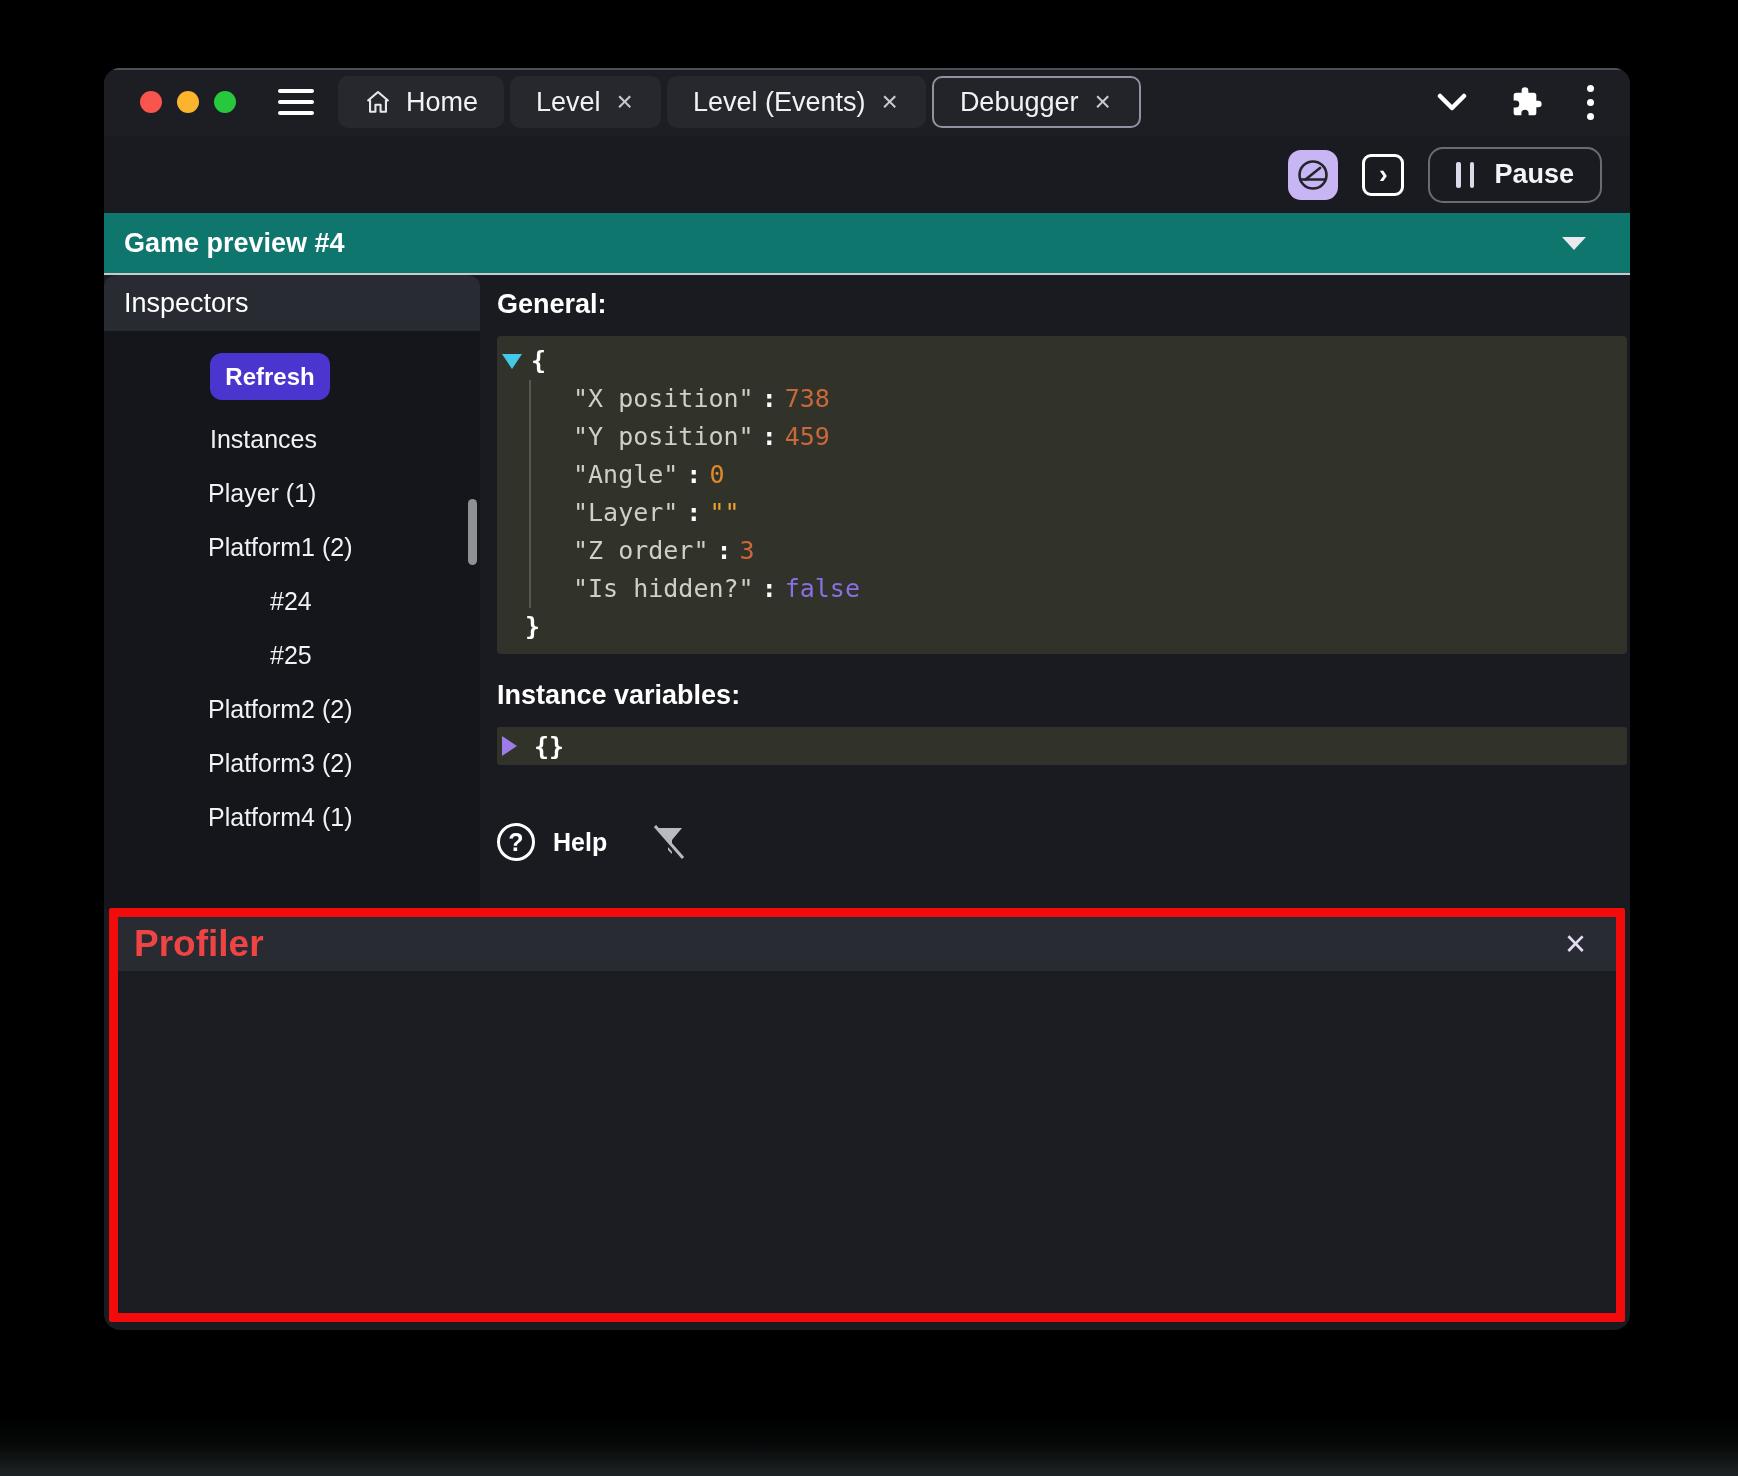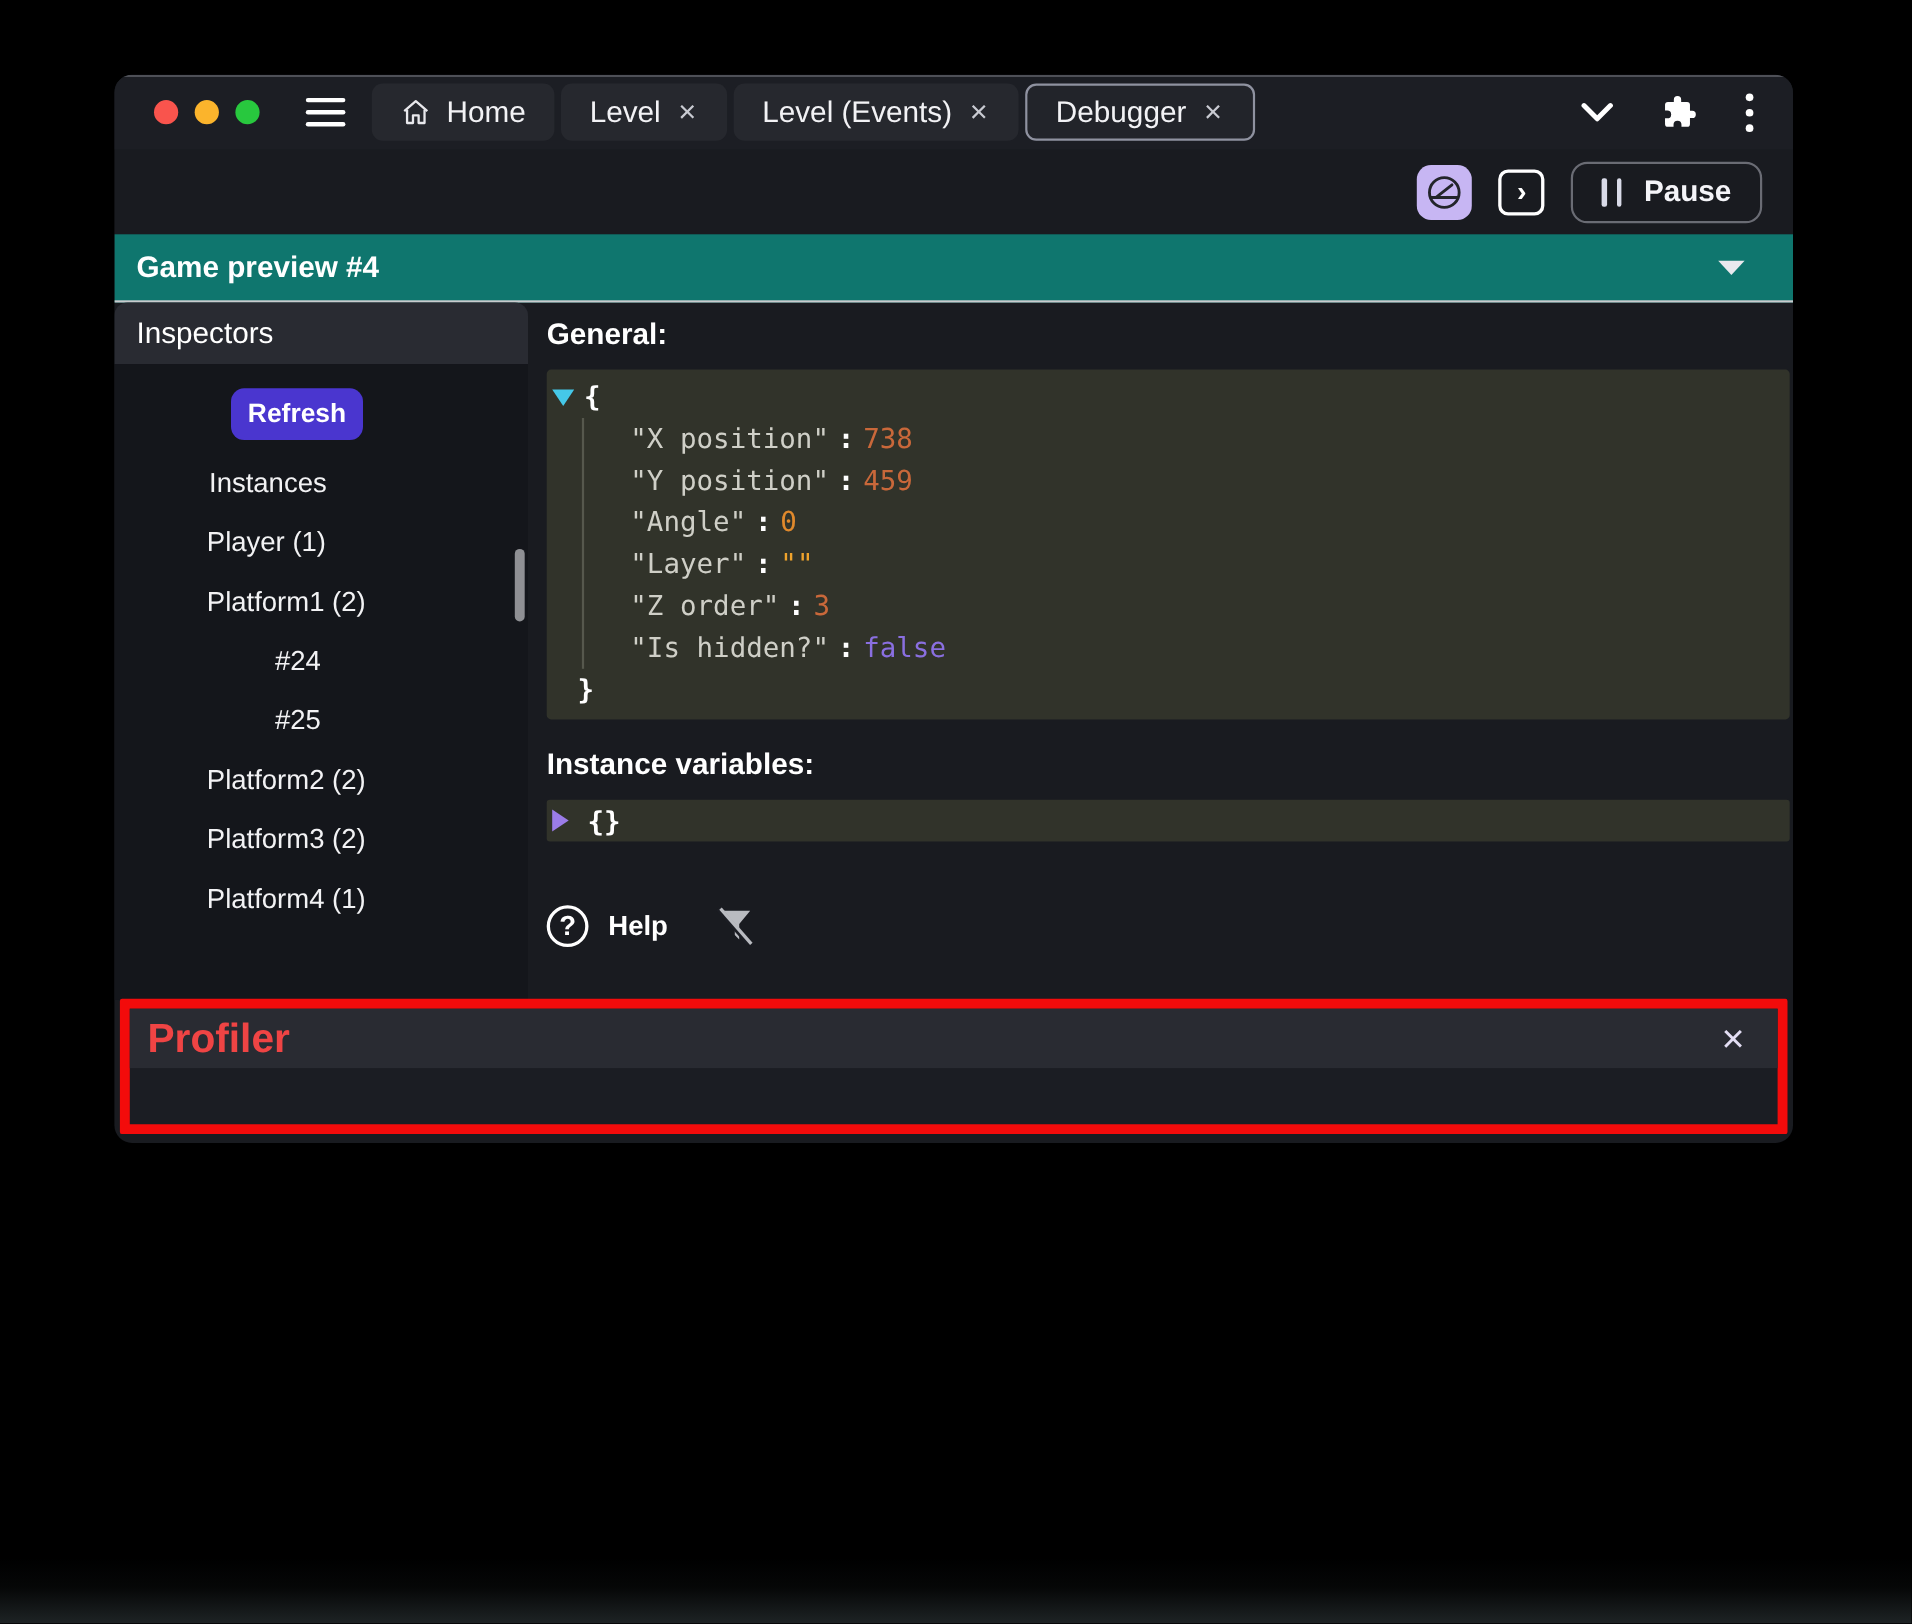--- a/index.html
+++ b/index.html
@@ -6,21 +6,21 @@
   html,body { background:#000; }
   .stage {
     position:relative; width:1738px; height:1476px; overflow:hidden;
     font-family:"Liberation Sans", sans-serif; background:#000;
   }
   .noise-band {
     position:absolute; left:0; right:0; bottom:0; height:60px;
     background:linear-gradient(to top, rgba(108,128,133,0.28), rgba(108,128,133,0.05) 55%, transparent);
   }
   .window {
-    position:absolute; left:104px; top:68px; width:1526px; height:971px;
+    position:absolute; left:104px; top:68px; width:1526px; height:1262px;
     background:#191b20; border-radius:16px; overflow:hidden;
     box-shadow:0 18px 60px rgba(0,0,0,0.85);
   }
   
   .titlebar {
     height:68px; background:#1c1e24; display:flex; align-items:center;
     box-shadow:inset 0 2px 0 rgba(120,122,130,0.55);
   }
   .traffic { display:flex; gap:15px; margin-left:36px; }
   .tl { width:22px; height:22px; border-radius:50%; }
@@ -74,21 +74,21 @@
     display:flex; align-items:center; padding-left:20px;
     color:#fff; font-size:27px; font-weight:normal; flex:none;
   }
   .sidebar-body { flex:1; background:#14161b; position:relative; }
   .refresh-btn {
     display:block; margin:22px 0 0 106px; width:120px; height:47px;
     background:#4a36cf; border:none; border-radius:12px;
     color:#fff; font-size:24px; font-weight:bold; font-family:inherit; cursor:pointer;
   }
   .tree { margin-top:12px; }
-  .tree-item { height:54px; display:flex; align-items:center; color:#f2f2f4; font-size:25px; cursor:pointer; white-space:nowrap; }
+  .tree-item { height:54px; display:flex; align-items:center; color:#f2f2f4; font-size:25px; cursor:pointer; white-space:nowrap;margin-left:20px; }
   .tree-item.lvl1 { padding-left:86px; }
   .tree-item.lvl2 { padding-left:84px; }
   .tree-item.lvl3 { padding-left:146px; }
   .side-scrollbar { position:absolute; right:3px; top:168px; width:9px; height:66px; background:#8f9094; border-radius:5px; cursor:grab; }
   
   .main { flex:1; padding:14px 3px 0 17px; }
   .section-label { color:#fff; font-size:27px; font-weight:bold; }
   .json-box {
     margin-top:16px; background:#31332a; border-radius:4px;
     font-family:"DejaVu Sans Mono", monospace; font-size:25px; line-height:38px;

